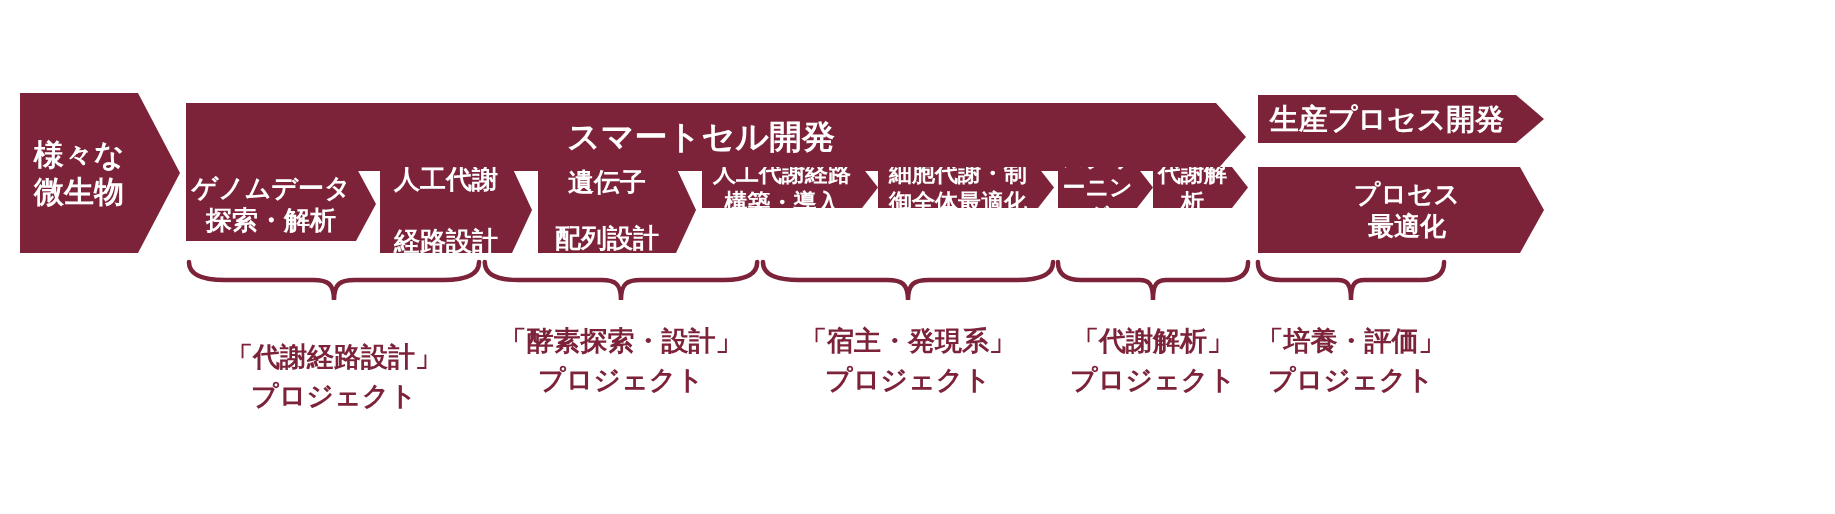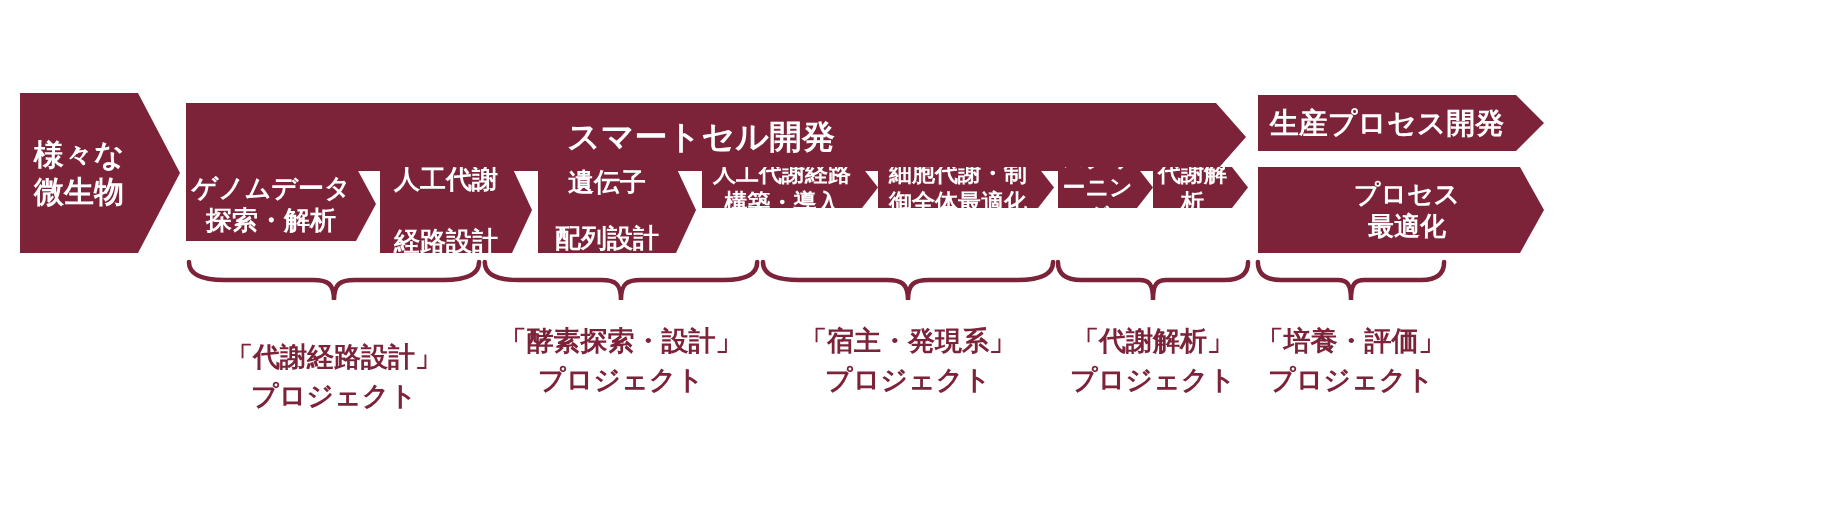--- a/index.html
+++ b/index.html
@@ -28,21 +28,21 @@
     text-align: center;
     box-sizing: border-box;
     line-height: 1.25;
   }
   .arrow-r {
     clip-path: polygon(0 0, calc(100% - var(--tip, 20px)) 0, 100% 50%, calc(100% - var(--tip, 20px)) 100%, 0 100%);
     padding-right: var(--tip, 20px);
   }
   .node-input   { left: 20px;   top: 93px;  width: 160px;  height: 160px; --tip: 42px; font-size: 30px; }
   .banner-smart { left: 186px;  top: 95px;  width: 1060px; height: 68px;  --tip: 30px; font-size: 33px; margin-top: 8px; }
-  .banner-prod  { left: 1258px; top: 95px;  width: 286px;  height: 56px;  --tip: 28px; font-size: 29px; }
+  .banner-prod  { left: 1258px; top: 95px;  width: 286px;  height: 48px;  --tip: 28px; font-size: 29px; }
   .step-genome  { left: 186px;  top: 167px; width: 190px;  height: 74px;  --tip: 20px; font-size: 26px; }
   .step-pathway { left: 380px;  top: 167px; width: 152px;  height: 86px;  --tip: 20px; font-size: 26px; gap: 29px; }
   .step-gene    { left: 538px;  top: 167px; width: 158px;  height: 86px;  --tip: 20px; font-size: 26px; gap: 24px; }
   .step-process { left: 1258px; top: 167px; width: 286px;  height: 86px;  --tip: 24px; font-size: 26px; padding-left: 36px; }
   .stack {
     position: absolute;
     display: flex;
     flex-direction: row;
     justify-content: space-between;
   }

